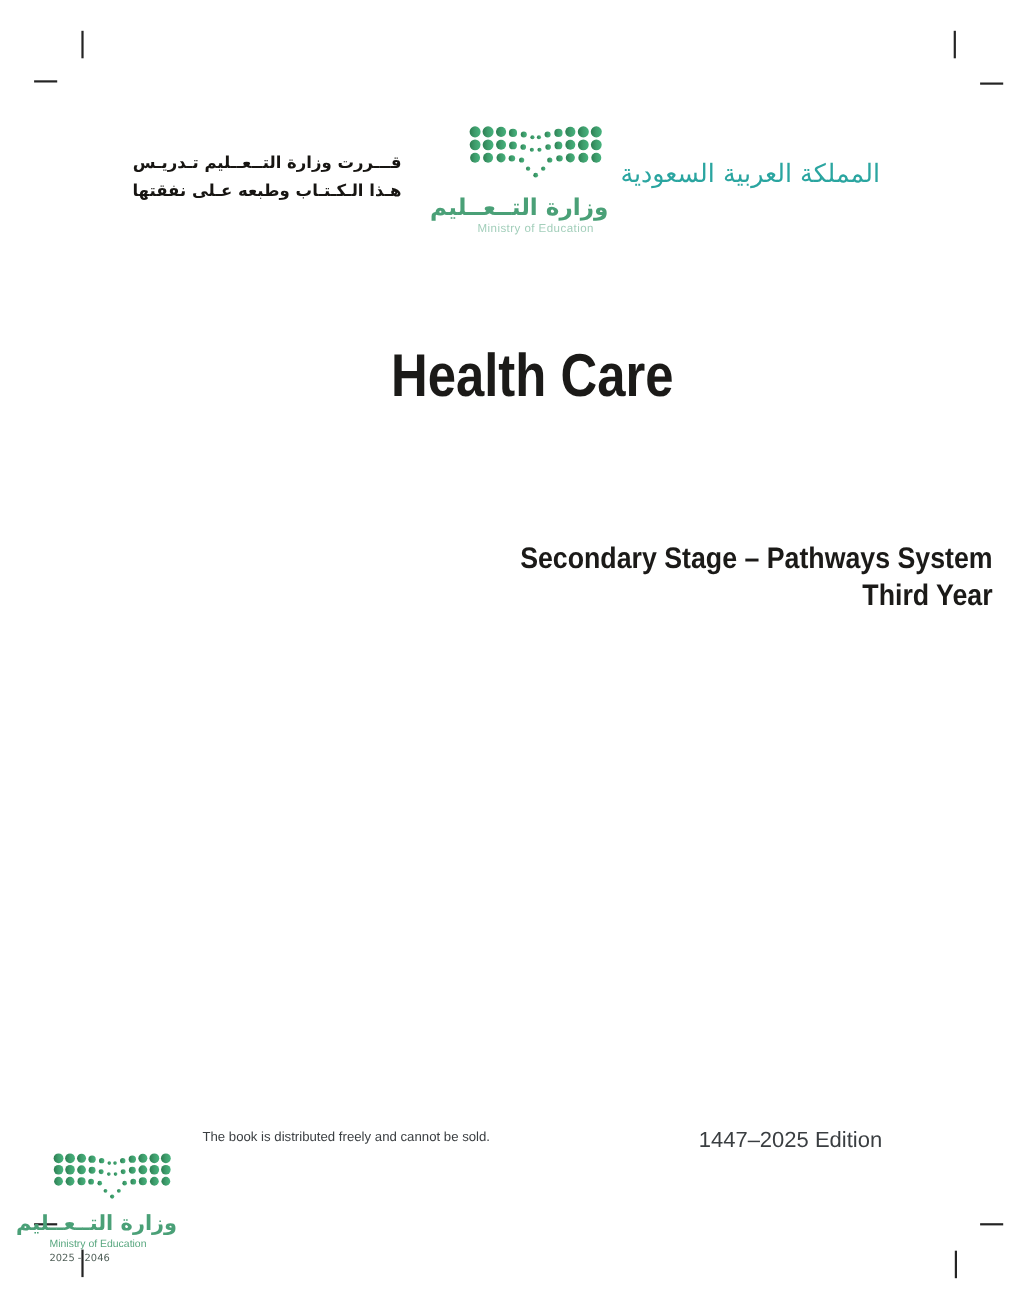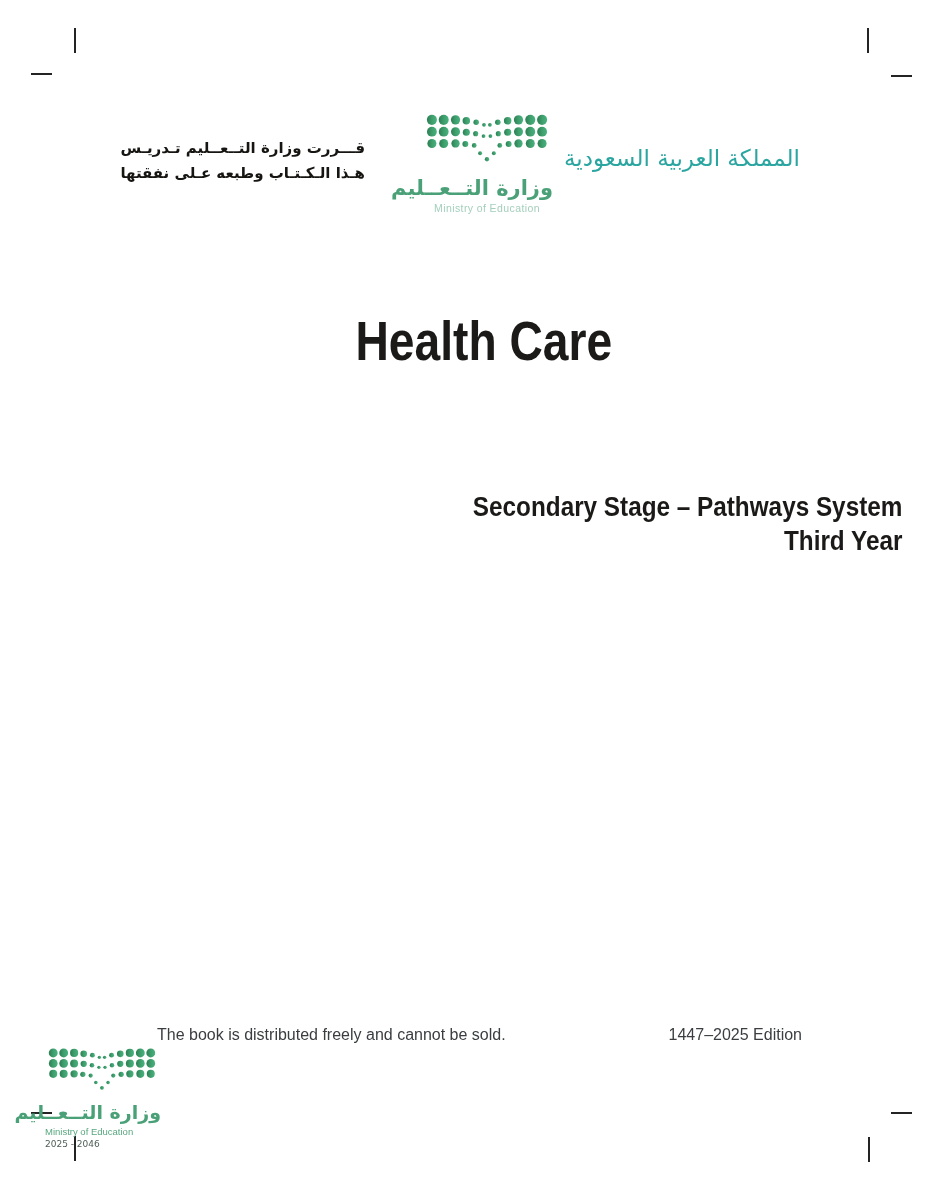--- a/index.html
+++ b/index.html
@@ -109,28 +109,28 @@
     font-size: 27px;
     line-height: 34px;
     color: #1b1a18;
     white-space: nowrap;
   }
   .subtitle span { display: block; }
 
   
   .footer-note {
     position: absolute;
-    left: 157px; top: 1026px;
-    font-size: 16px;
+    left: 184px; top: 1026px;
+    font-size: 12px;
     color: #3a3e41;
   }
   .footer-edition {
     position: absolute;
     right: 124px; top: 1026px;
-    font-size: 16px;
+    font-size: 20px;
     color: #3a3e41;
   }
 </style>
 </head>
 <body>
 
 <svg width="0" height="0" style="position:absolute" aria-hidden="true">
   <defs>
     <linearGradient id="moe-grad" x1="0" y1="0" x2="1" y2="0">
       <stop offset="0" stop-color="#2c7e52"></stop>

